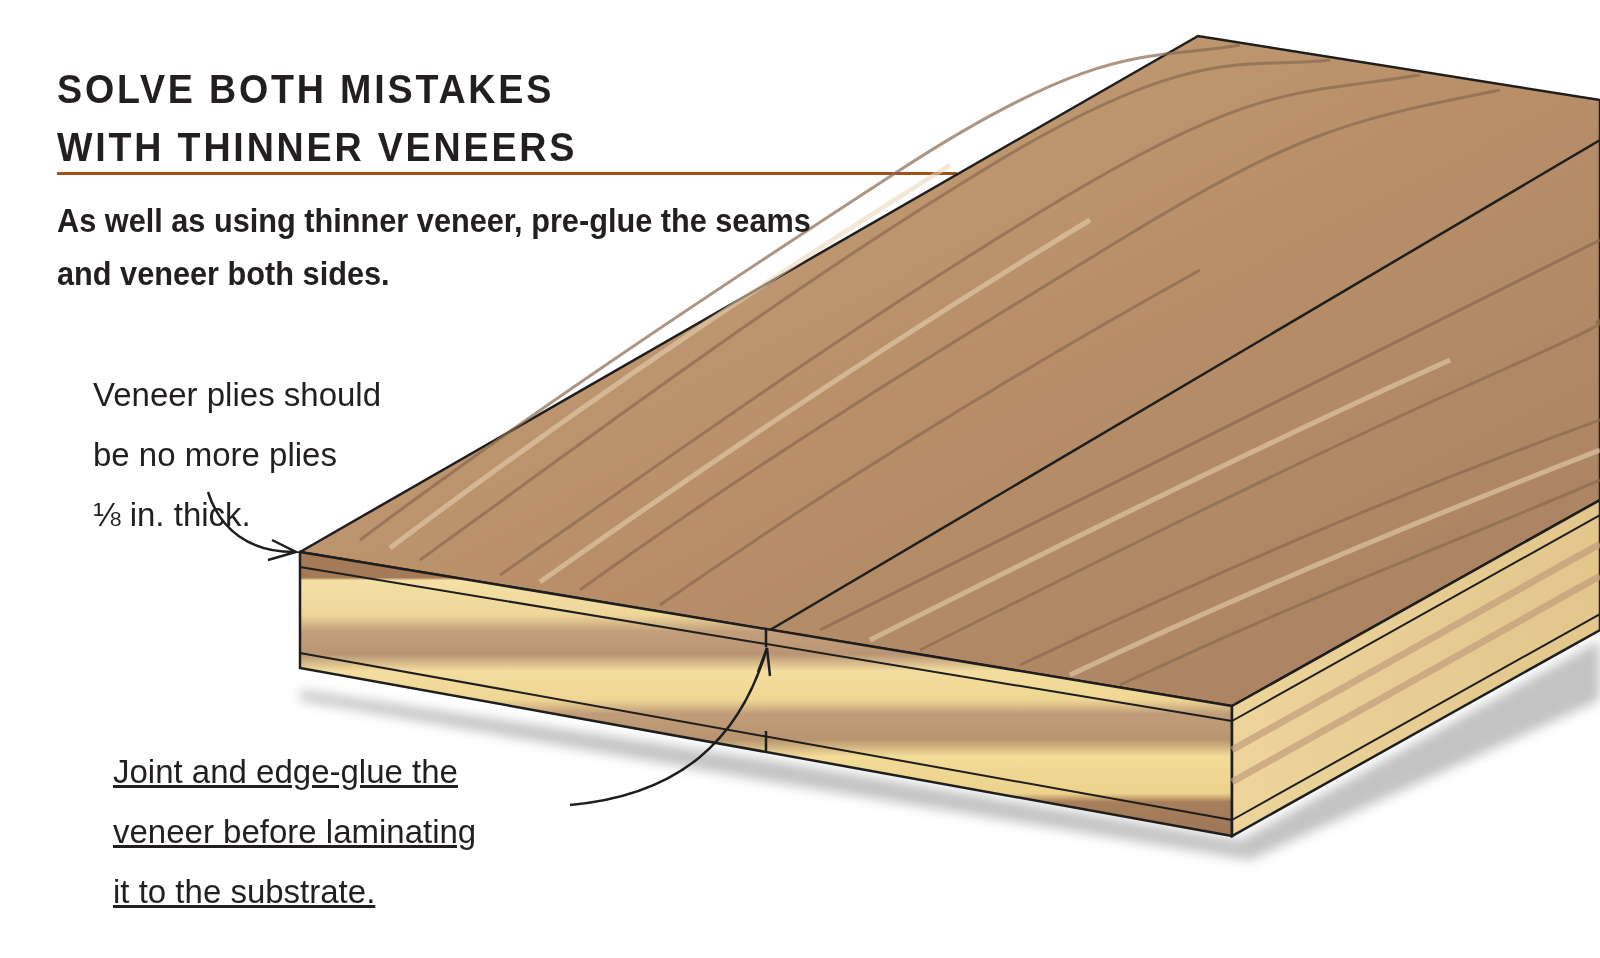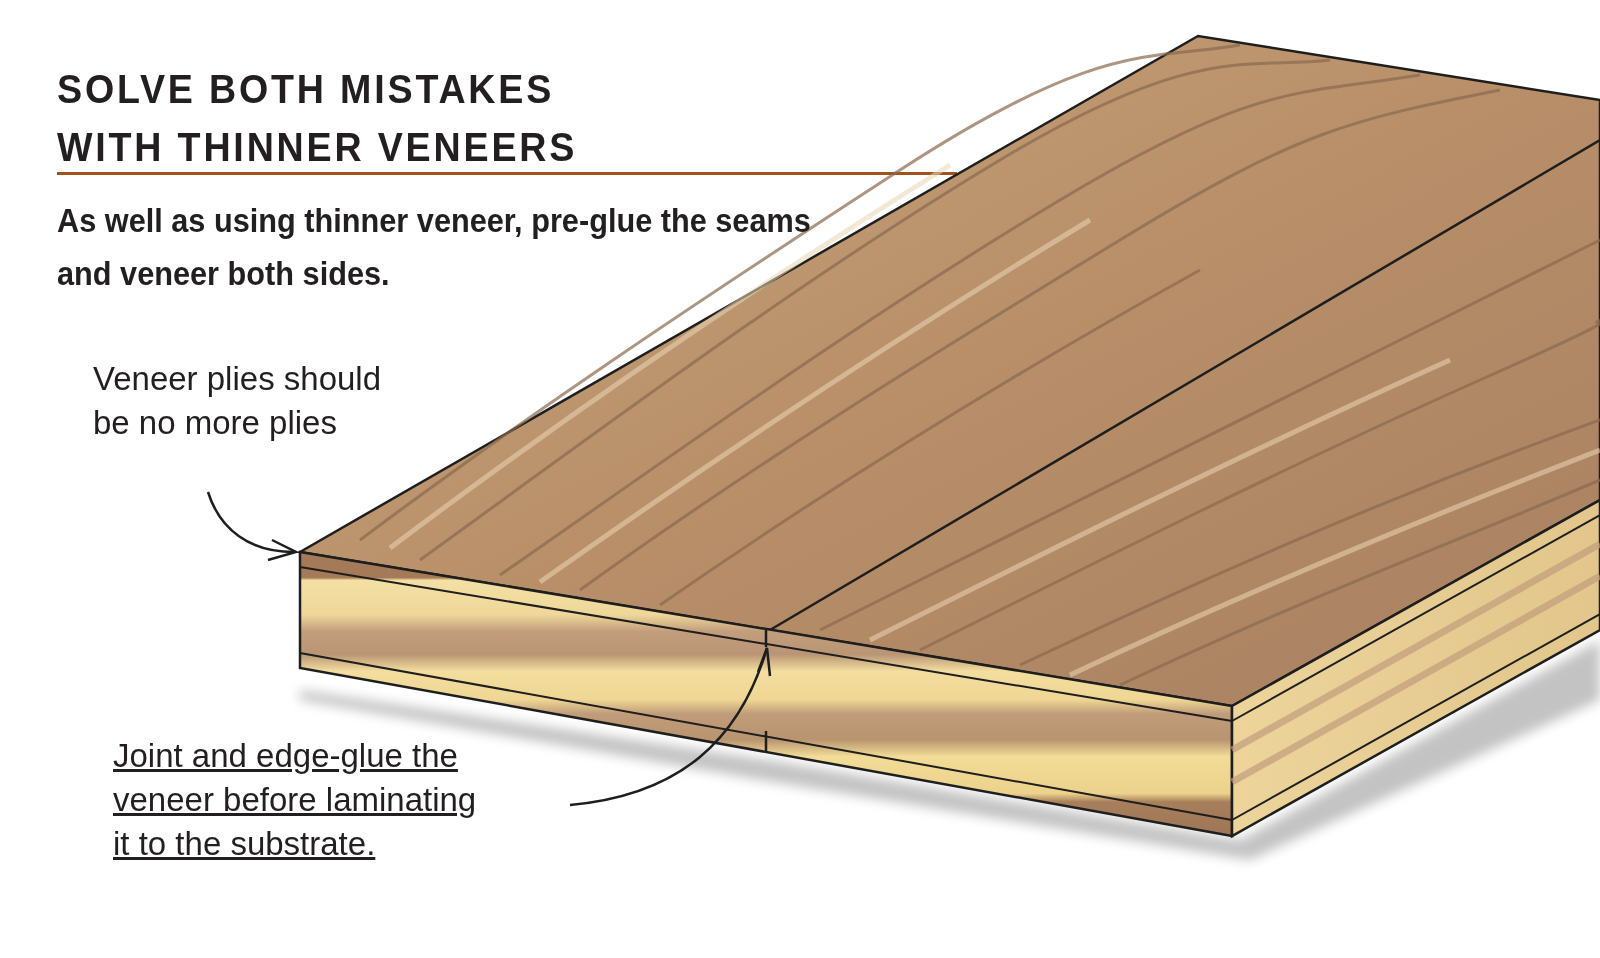--- a/index.html
+++ b/index.html
@@ -3,21 +3,21 @@
 <meta charset="utf-8">
 <style>
   html, body { margin: 0; padding: 0; background: #ffffff; }
   body { width: 1600px; height: 958px; position: relative; overflow: hidden; font-family: "Liberation Sans", "DejaVu Sans", sans-serif; color: #231f20; }
   .title { position: absolute; left: 57px; top: 60px; font-family: "Liberation Sans", sans-serif; font-weight: bold; font-size: 40px; letter-spacing: 3px; line-height: 58px; color: #231f20; transform: scaleX(0.94); transform-origin: left top; margin: 0; }
   .title span { display: block; }
   .rule { position: absolute; left: 57px; top: 172px; width: 900px; height: 3px; background: #a0521d; }
   .subtitle { position: absolute; left: 57px; top: 194px; font-family: "Liberation Sans", sans-serif; font-weight: bold; font-size: 33px; line-height: 53px; color: #231f20; transform: scaleX(0.93); transform-origin: left top; z-index: 2; margin: 0; }
   .subtitle span { display: block; }
   .callout { position: absolute; font-family: "Liberation Sans", sans-serif; font-size: 33px; line-height: 44px; color: #231f20; margin: 0; z-index: 2; }
-  .callout span { display: block; }
+  .callout span { display: block; margin-top: 16px; }
   .callout-1 { left: 93px; top: 357px; }
   .callout-2 { left: 113px; top: 734px; text-decoration: underline; }
   svg.art { position: absolute; left: 0; top: 0; width: 1600px; height: 958px; z-index: 1; }
 </style>
 </head>
 <body>
 
 <h1 class="title">
   <span>SOLVE BOTH MISTAKES</span>
   <span>WITH THINNER VENEERS</span>
@@ -101,19 +101,20 @@
   <path d="M208 492 C 220 530, 250 552, 294 552" stroke="#1e1e1e" stroke-width="2.5" fill="none"></path>
   <path d="M272 540 L296 552 L268 560" stroke="#1e1e1e" stroke-width="2.5" fill="none"></path>
 
   <path d="M570 805 C 680 795, 740 740, 767 648" stroke="#1e1e1e" stroke-width="2.5" fill="none"></path>
   <path d="M758 672 L767 648 L770 676" stroke="#1e1e1e" stroke-width="2.5" fill="none"></path>
 </svg>
 
 <p class="callout callout-1">
   <span>Veneer plies should</span>
   <span>be no more plies</span>
+  <span>⅛ in. thick.</span>
 </p>
 
 <p class="callout callout-2">
   <span>Joint and edge-glue the</span>
   <span>veneer before laminating</span>
   <span>it to the substrate.</span>
 </p>
 
 </body></html>

